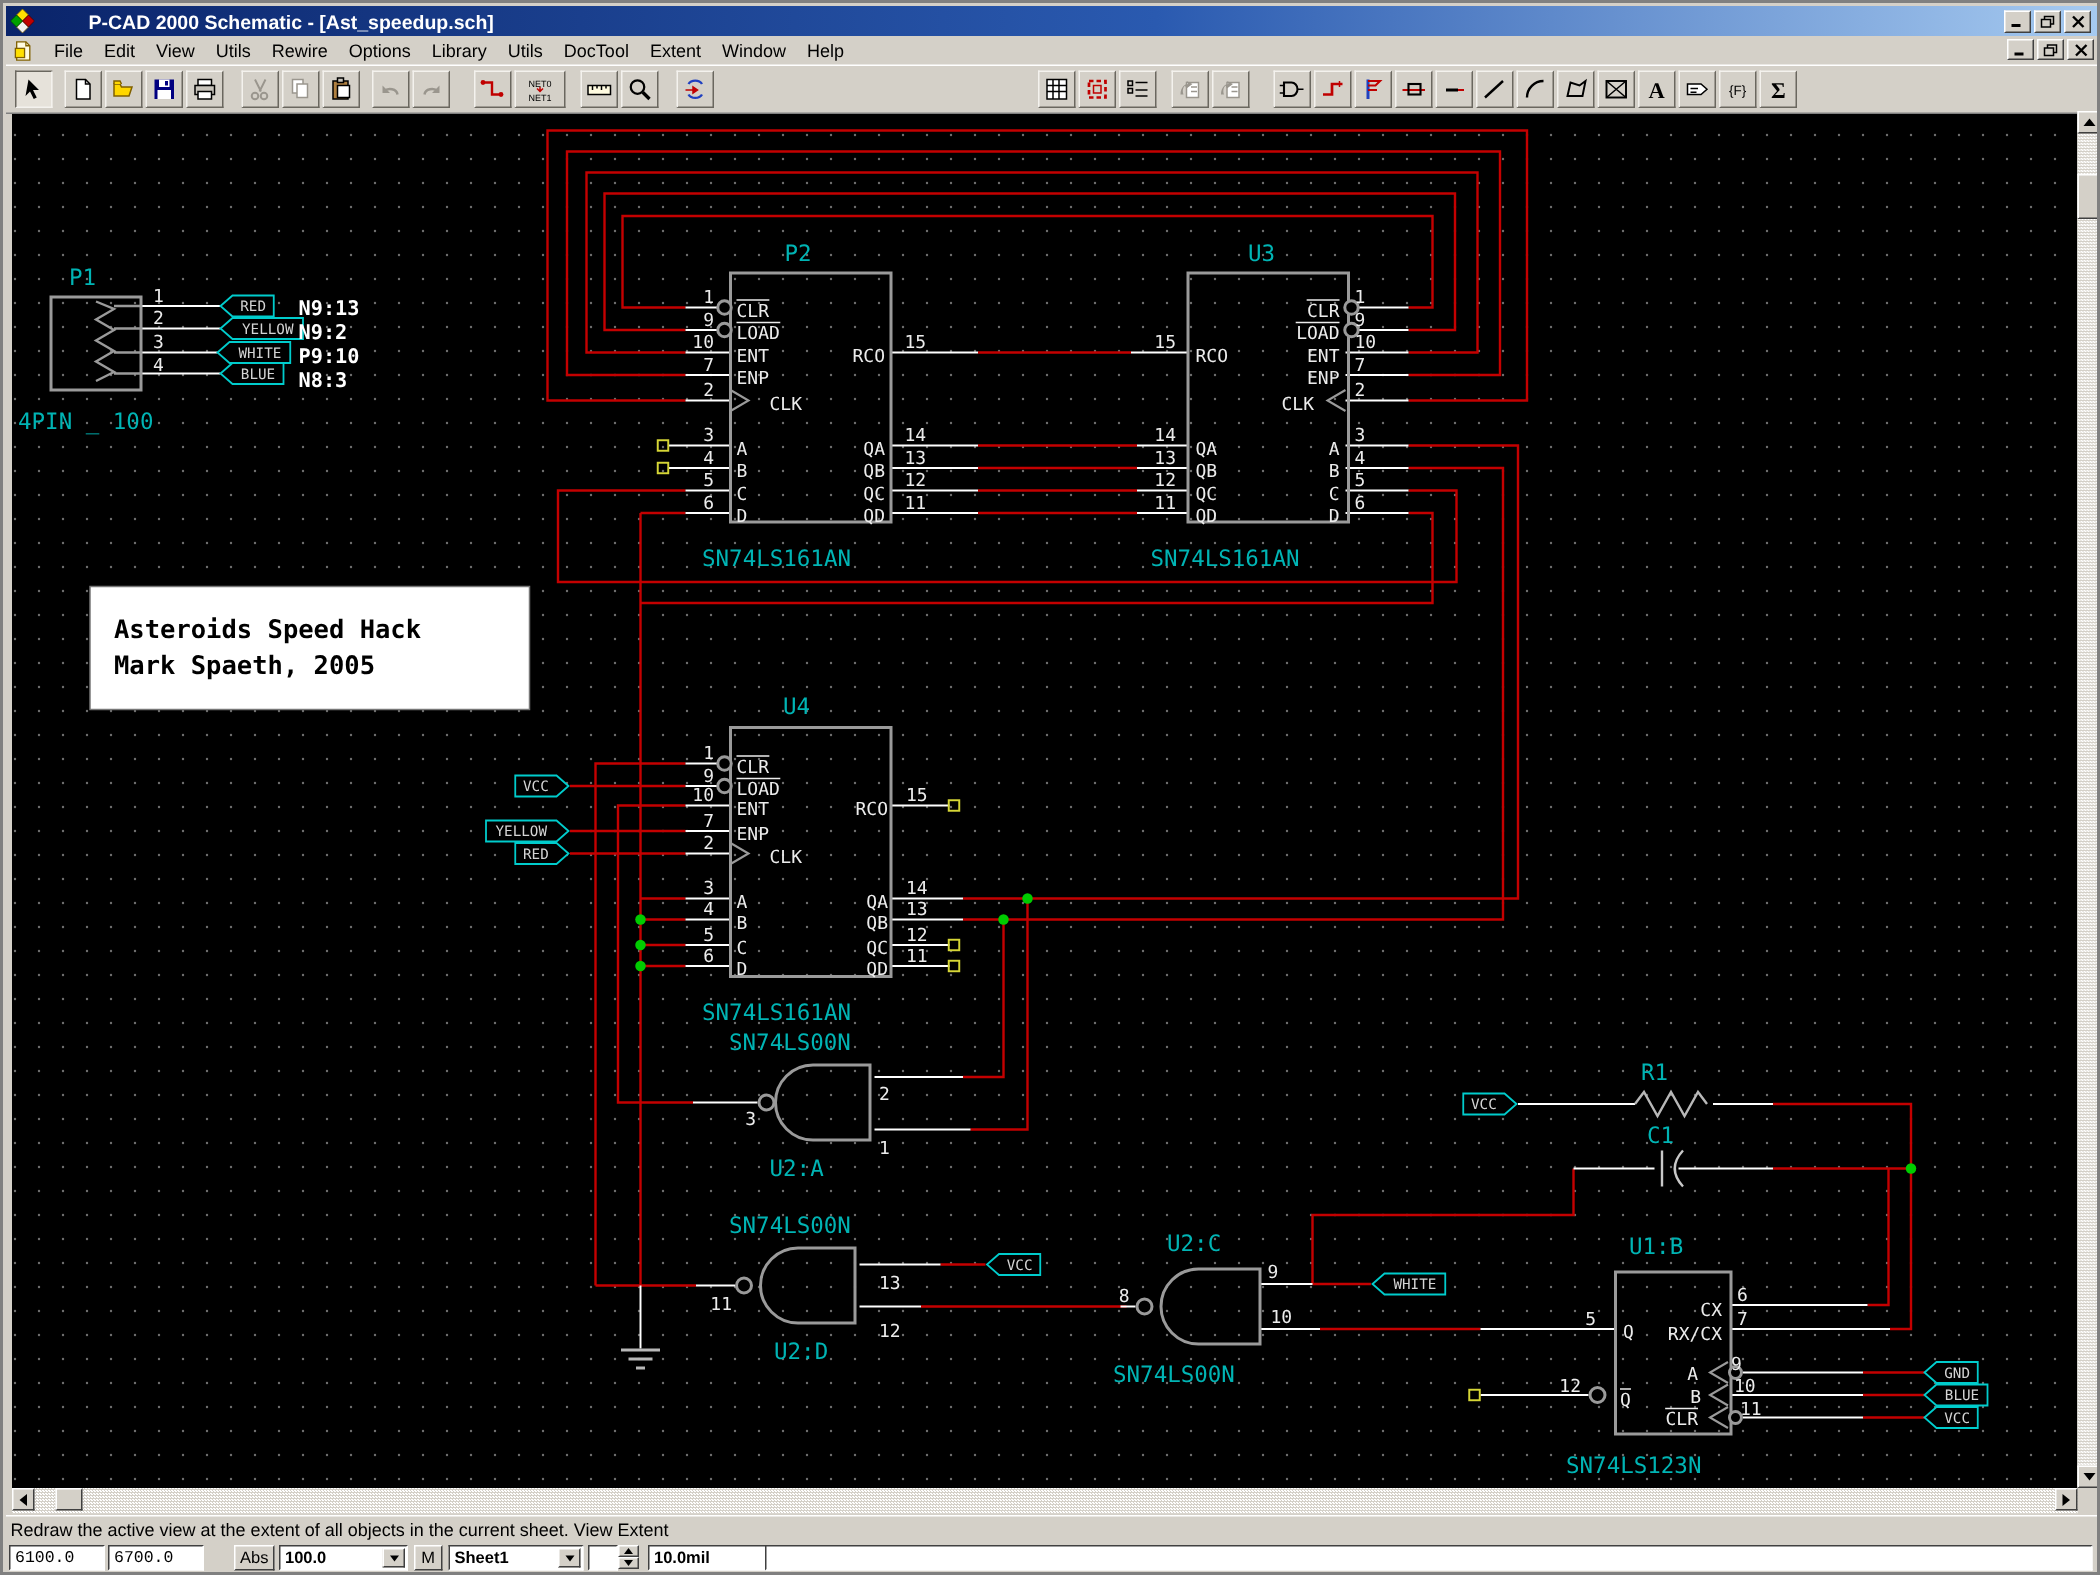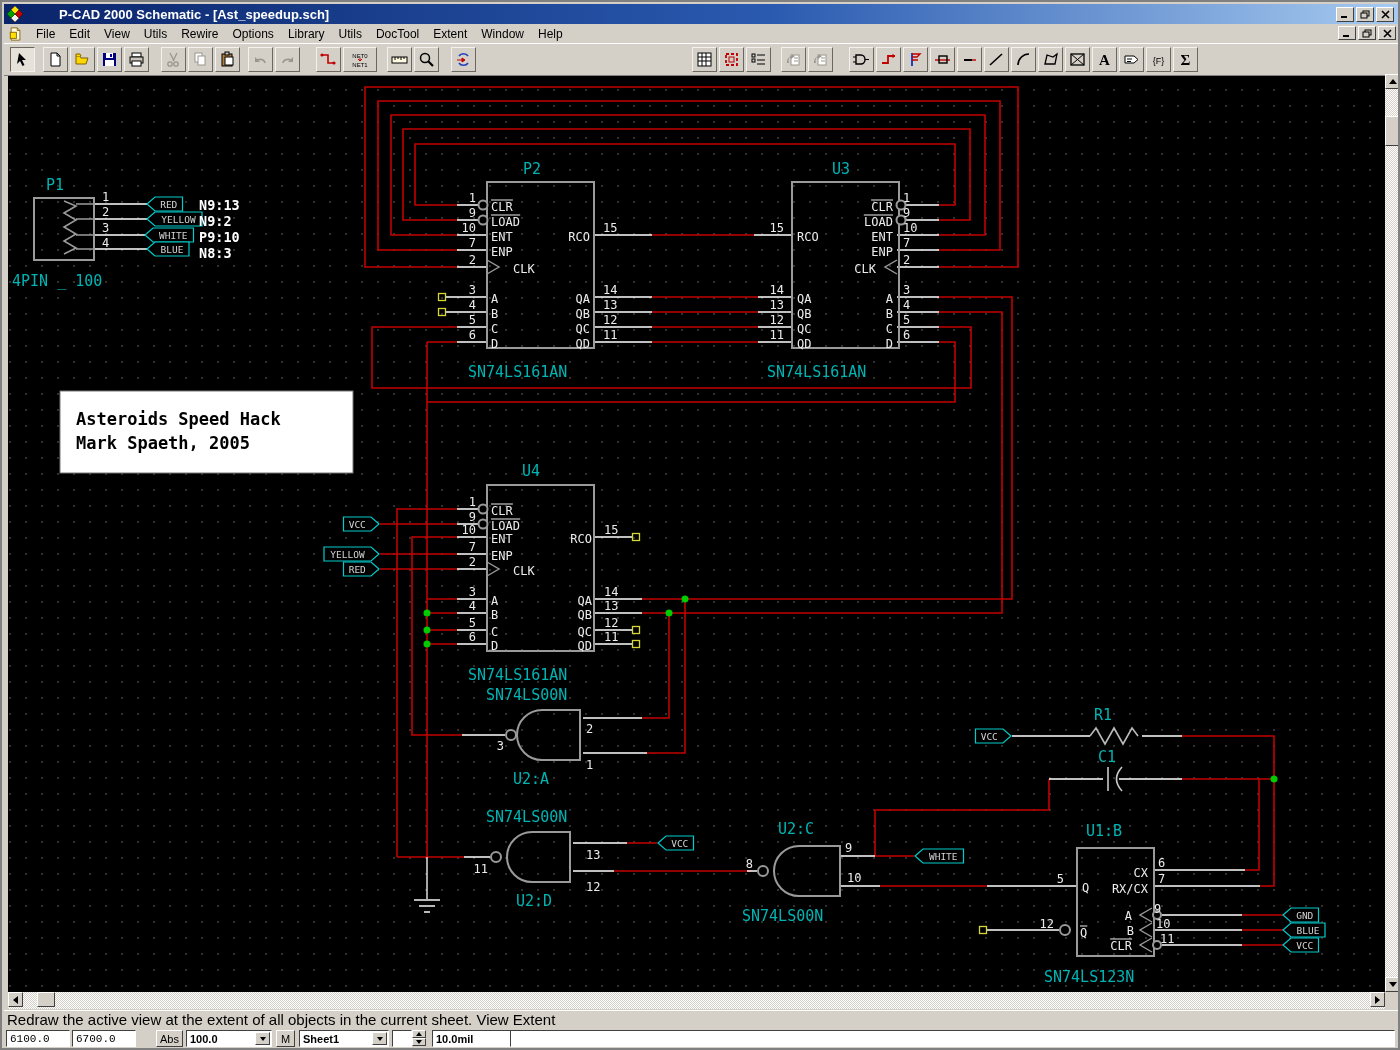--- a/index.html
+++ b/index.html
@@ -40,21 +40,21 @@
     display:flex;align-items:center;justify-content:center;}
   .thumb{position:absolute;background:#d4d0c8;border:1px solid;
     border-color:#fff #404040 #404040 #fff;box-sizing:border-box;}
   .tri{width:0;height:0;border:4px solid transparent;}
   .tri.up{border-bottom:5px solid #000;margin-top:-4px;}
   .tri.down{border-top:5px solid #000;margin-bottom:-4px;}
   .tri.left{border-right:5px solid #000;margin-left:-4px;}
   .tri.right{border-left:5px solid #000;margin-right:-4px;}
   
   .statusbar{position:absolute;left:2px;top:1008px;width:1394px;height:18px;
-    background:#d4d0c8;font-size:15px;color:#000;display:flex;align-items:center;
+    background:#d4d0c8;font-size:12px;color:#000;display:flex;align-items:center;
     border-top:1px solid #fff;padding-left:3px;box-sizing:border-box;}
   .controlbar{position:absolute;left:2px;top:1026px;width:1394px;height:22px;
     background:#d4d0c8;font-size:11px;}
   .field{position:absolute;top:2px;height:17px;background:#fff;border:1px solid;
     border-color:#404040 #fff #fff #404040;box-sizing:border-box;
     padding:2px 0 0 3px;font-size:11px;color:#000;font-family:Liberation Mono, monospace;}
   .cbtn{position:absolute;top:2px;height:17px;background:#d4d0c8;border:1px solid;
     border-color:#fff #404040 #404040 #fff;box-sizing:border-box;text-align:center;
     padding-top:2px;font-size:11px;color:#000;}
   .drop{position:absolute;top:2px;height:17px;background:#fff;border:1px solid;

